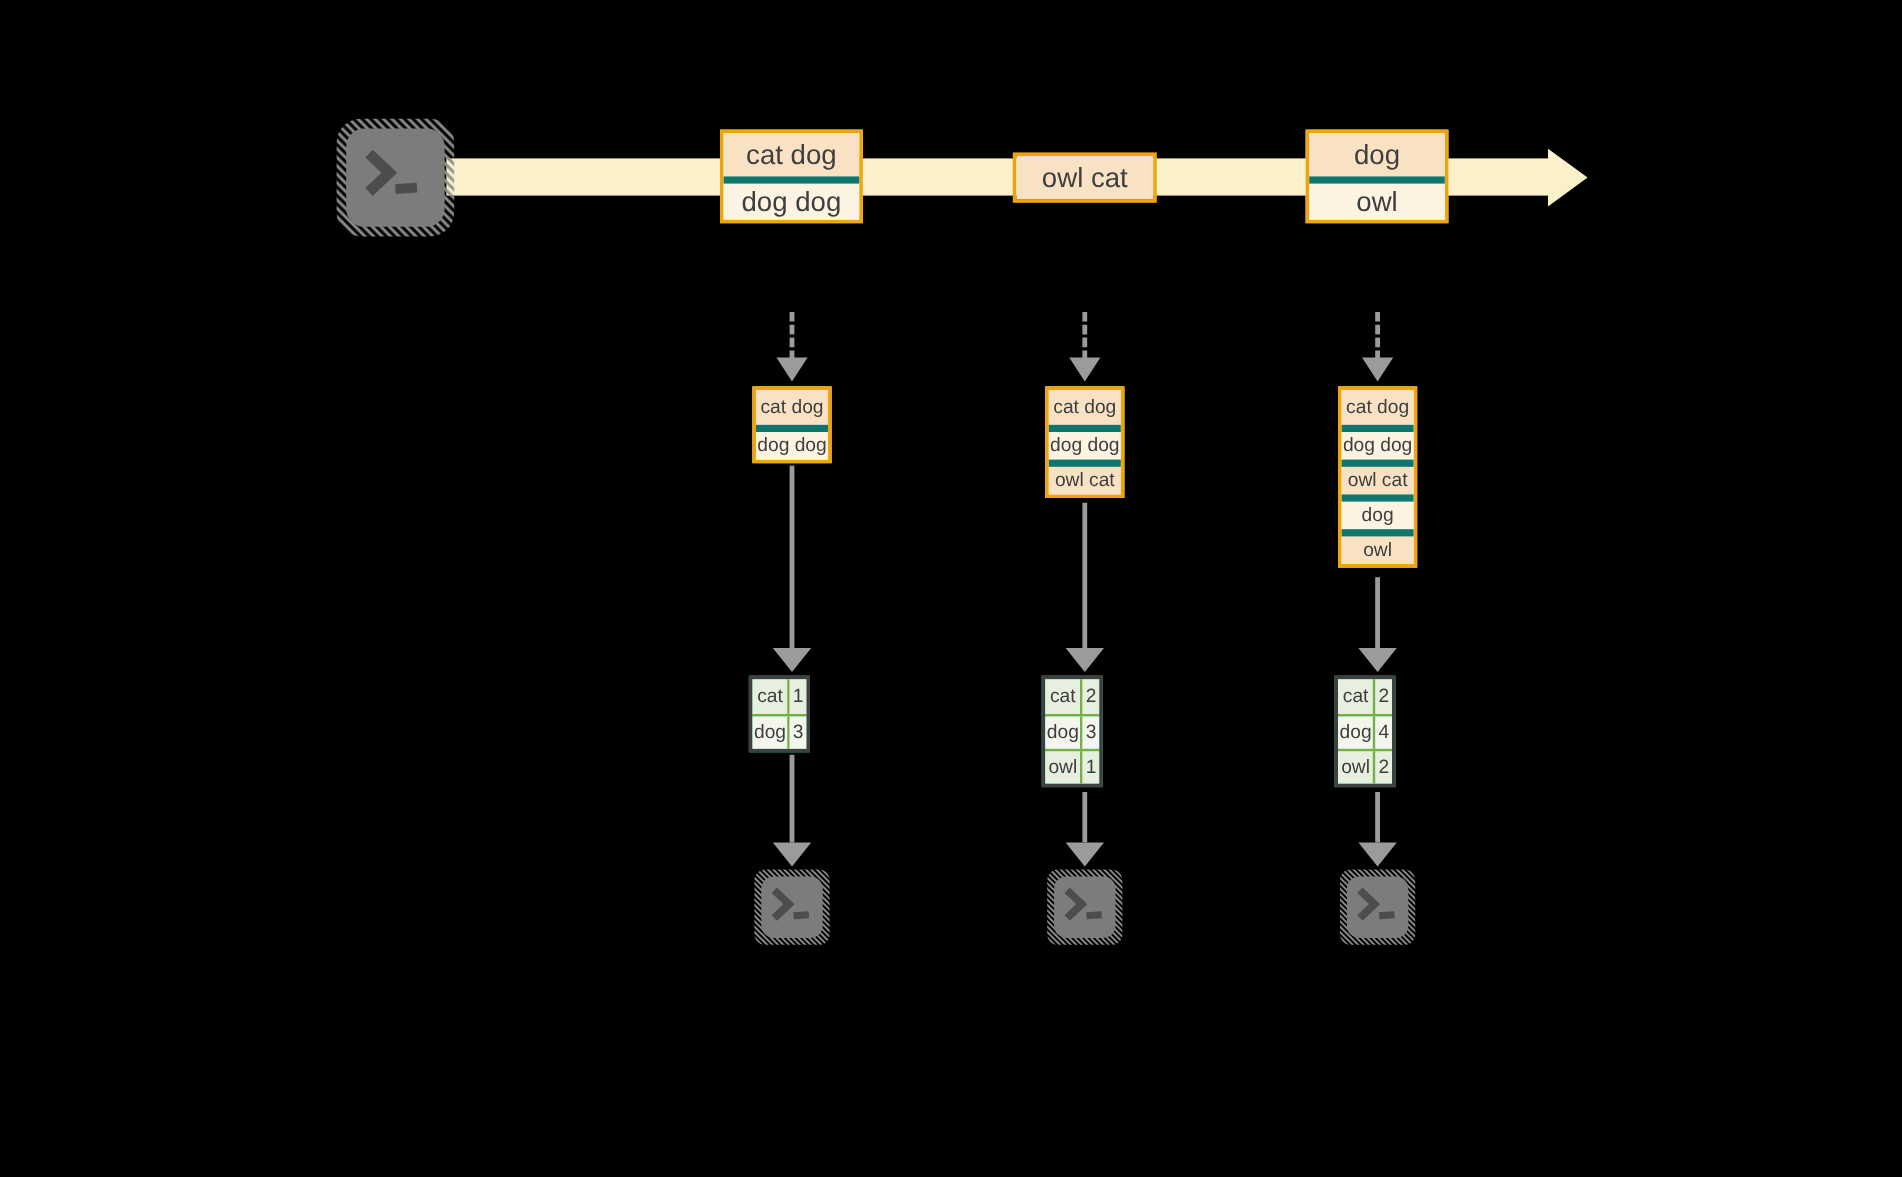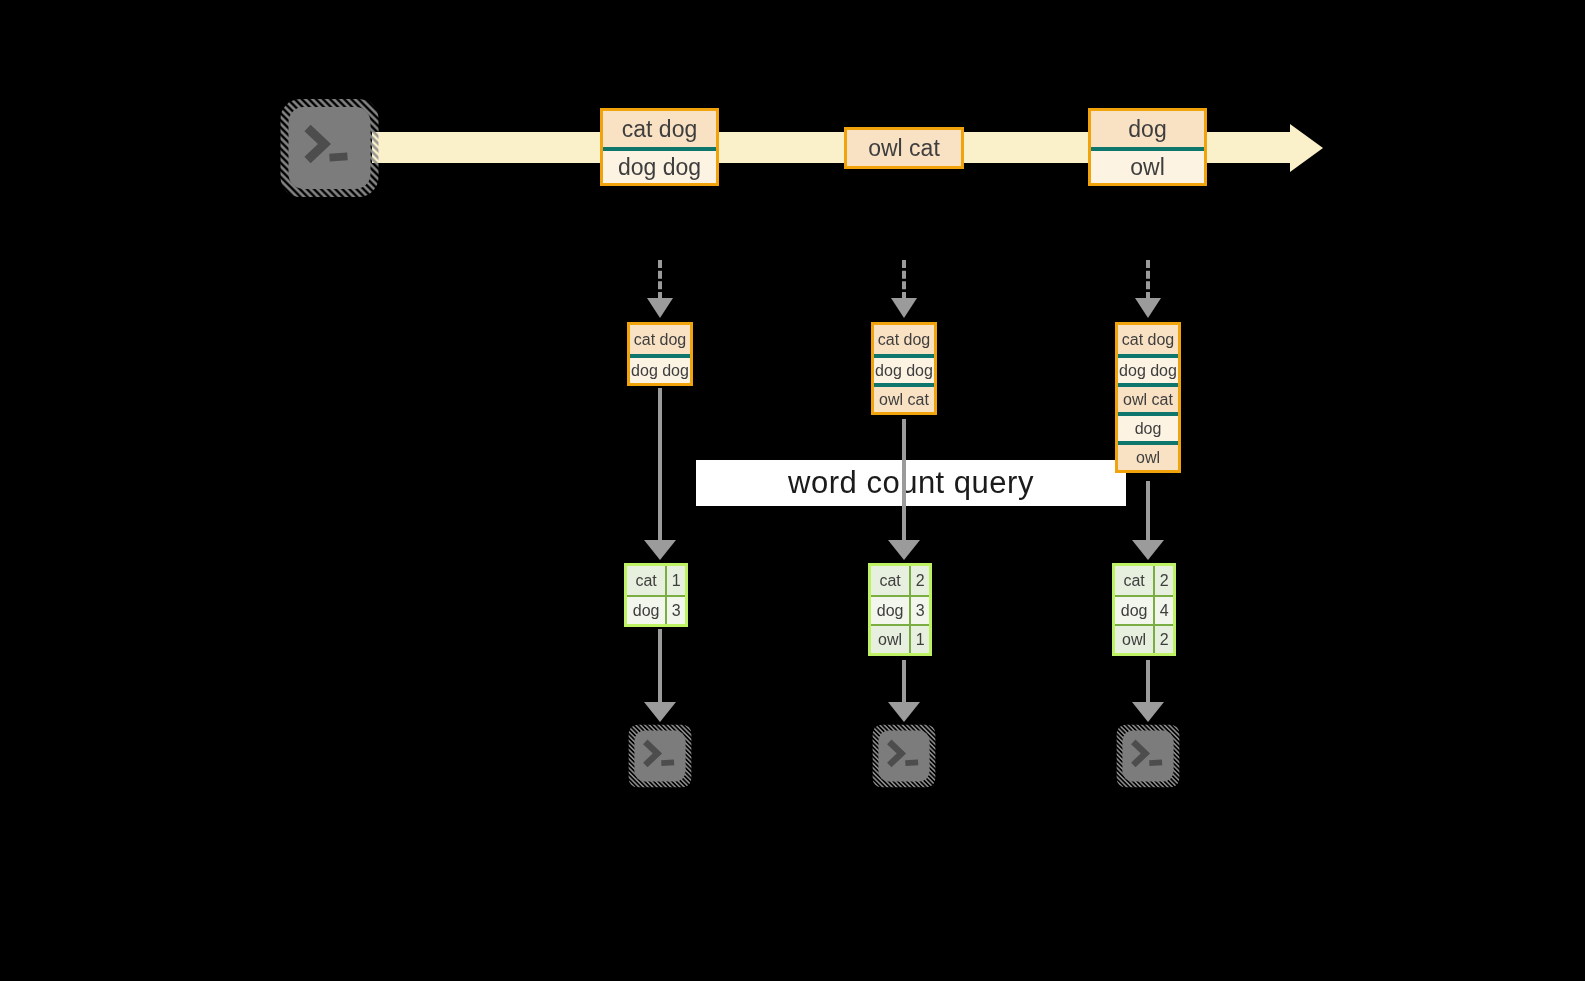--- a/index.html
+++ b/index.html
@@ -8,38 +8,38 @@
   .canvas { position:relative; width:1585px; height:981px; background:#000; overflow:hidden;text-decoration:underline; }
 
   
   .band { position:absolute; left:372px; top:132px; width:918px; height:31px; background:#FAF0CA; }
   .band-head { position:absolute; left:1290px; top:124px; width:0; height:0;
     border-top:24px solid transparent; border-bottom:24px solid transparent; border-left:33px solid #FAF0CA; }
 
   
   .ebox { position:absolute; border:3px solid #F0A30A; background:#fff; z-index:2; }
   .ebox .row { display:flex; align-items:center; justify-content:center; color:#3E3E3E; }
-  .ebox .row + .row { border-top:4px solid #0f766e; }
+  .ebox .row + .row { border-top:6px solid #0f766e; }
   .row.dark  { background:#F9E2C4; }
   .row.light { background:#FCF3E3; }
   .ebox.event { width:119px; }
   .ebox.event .row { height:36px; font-size:23px; }
   .ebox.state { width:66px; }
   .ebox.state .row { height:29px; font-size:16px; }
 
   
   .dash  { position:absolute; width:0; height:40px; top:260px; border-left:4px dashed #9B9B9B; z-index:2; }
   .dhead { position:absolute; top:298px; width:0; height:0;
     border-left:13px solid transparent; border-right:13px solid transparent; border-top:20px solid #9B9B9B; z-index:2; }
   .shaft { position:absolute; width:4px; background:#9B9B9B; z-index:2; }
   .ahead { position:absolute; width:0; height:0;
     border-left:16px solid transparent; border-right:16px solid transparent; border-top:20px solid #9B9B9B; z-index:2; }
 
   
-  .gtable { position:absolute; width:64px; border:3px solid #bef264; background:#14b8a6; z-index:2; }
+  .gtable { position:absolute; width:51px; border:3px solid #404040; background:#14b8a6; z-index:2; }
   .gtable .grow { display:flex; height:29px; }
   .gtable .grow + .grow { border-top:2px solid #7BAE42; }
   .gtable .word { width:45px; border-right:2px solid #7BAE42; display:flex; align-items:center; justify-content:center;
     font-size:16px; color:#3E3E3E; }
   .gtable .num { width:20px; display:flex; align-items:center; justify-content:center; font-size:16px; color:#3E3E3E; }
   .grow.dark  .word, .grow.dark  .num { background:#E7EFDE; }
   .grow.light .word, .grow.light .num { background:#F2F6EC; }
 
   
   .banner { position:absolute; left:696px; top:460px; width:430px; height:46px; background:#FFFFFF; z-index:1;
@@ -98,23 +98,20 @@
     <div class="row dark">owl cat</div>
   </div>
   <div class="ebox state" style="left:1115px; top:322px;">
     <div class="row dark">cat dog</div>
     <div class="row light">dog dog</div>
     <div class="row dark">owl cat</div>
     <div class="row light">dog</div>
     <div class="row dark">owl</div>
   </div>
 
-  <div class="banner">
-    <span>word count query</span>
-  </div>
 
   <div class="shaft" style="left:658px;  top:388px; height:152px;"></div>
   <div class="ahead" style="left:644px;  top:540px;"></div>
   <div class="shaft" style="left:902px;  top:419px; height:121px;"></div>
   <div class="ahead" style="left:888px;  top:540px;"></div>
   <div class="shaft" style="left:1146px; top:481px; height:59px;"></div>
   <div class="ahead" style="left:1132px; top:540px;"></div>
 
   <div class="gtable" style="left:624px; top:563px;">
     <div class="grow dark">

